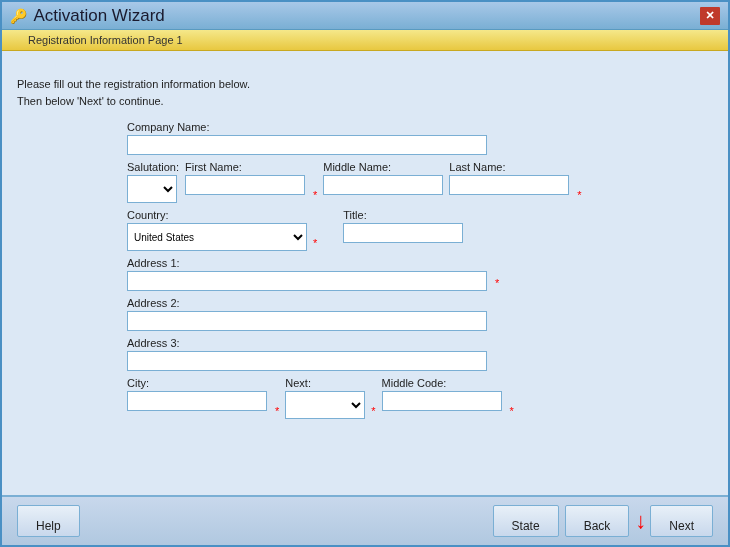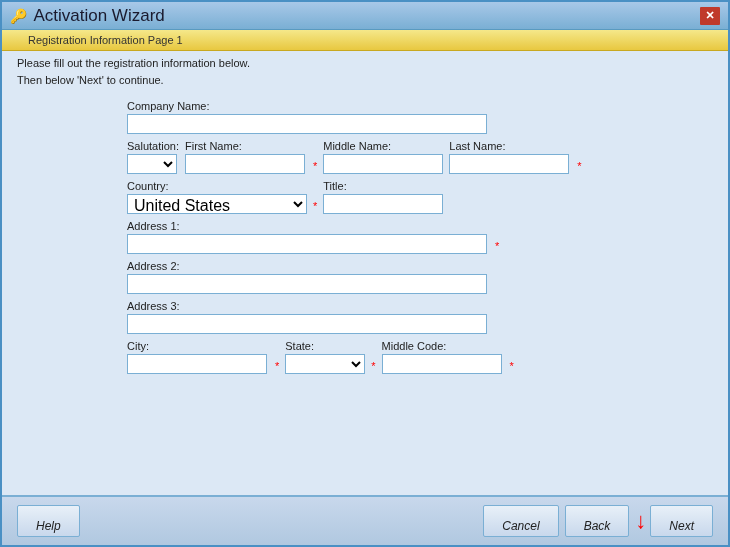--- a/index.html
+++ b/index.html
@@ -67,21 +67,21 @@
       background: linear-gradient(to bottom, #f5e88a, #e8c840);
       padding: 4px 26px;
       font-size: 11px;
       color: #333;
       border-bottom: 1px solid #c8a820;
     }
 
     .content-area {
       flex: 1;
       background: #dce8f5;
-      padding: 4px 15px;
+      padding: 25px 15px;
       overflow: hidden;
     }
 
     .instruction-text {
       color: #222;
       font-size: 11px;
       line-height: 1.5;
       margin-bottom: 12px;
     }
 
@@ -111,22 +111,22 @@
       border: 1px solid #7aafd4;
       height: 20px;
       font-size: 11px;
       padding: 1px 3px;
       outline: none;
     }
 
     .form-select {
       background: white;
       border: 1px solid #7aafd4;
-      height: 20px;
-      font-size: 16px;
+      height: 28px;
+      font-size: 10px;
       padding: 1px 2px;
       outline: none;
       cursor: pointer;
     }
 
     .required-star {
       color: red;
       font-size: 11px;
       margin-left: 2px;
       align-self: flex-end;
@@ -200,21 +200,20 @@
 
     .btn {
       background: linear-gradient(to bottom, #e8f0f8, #c8d8ec);
       border: 1px solid #7aafd4;
       padding: 13px 18px;
       font-size: 12px;
       cursor: pointer;
       color: #222;
       border-radius: 2px;
       height: 32px;
-      font-style: italic;
     }
 
     .next-btn-wrapper {
       display: flex;
       align-items: center;
       gap: 4px;
     }
 
     .arrow-down-icon {
       color: red;
@@ -295,21 +294,21 @@
             <select class="form-select country-select">
               <option value="United States" selected="">United States</option>
               <option value="Canada">Canada</option>
               <option value="United Kingdom">United Kingdom</option>
               <option value="Australia">Australia</option>
               <option value="Other">Other</option>
             </select>
             <span class="required-star">*</span>
           </div>
         </div>
-        <div style="" class="form-group">
+        <div style="margin-left:20px;" class="form-group">
           <label class="form-label">Title:</label>
           <input type="text" class="form-input title-input" style="">
         </div>
       </div>
 
       <div class="form-row">
         <div class="form-group">
           <label class="form-label">Address 1:</label>
           <input type="text" class="form-input address-input" style="">
         </div>
@@ -330,21 +329,21 @@
         </div>
       </div>
 
       <div class="form-row">
         <div class="form-group">
           <label class="form-label">City:</label>
           <input type="text" class="form-input city-input" style="">
         </div>
         <span class="required-star">*</span>
         <div class="form-group">
-          <label class="form-label">State:</label>
+          <label class="form-label">Next:</label>
           <div class="inline-group">
             <select class="form-select state-select">
               <option value=""></option>
               <option value="AL">AL</option>
               <option value="CA">CA</option>
               <option value="NY">NY</option>
               <option value="TX">TX</option>
             </select>
             <span class="required-star">*</span>
           </div>
@@ -357,21 +356,21 @@
       </div>
 
     </div>
   </div>
 
   <div class="footer-bar">
     <div class="footer-left">
       <button class="btn">Help</button>
     </div>
     <div class="footer-right">
-      <button class="btn">Cancel</button>
+      <button class="btn">State</button>
       <button class="btn">Back</button>
       <div class="next-btn-wrapper">
         <span class="arrow-down-icon">↓</span>
         <button class="btn">Next</button>
       </div>
     </div>
   </div>
 
 </div>
 

